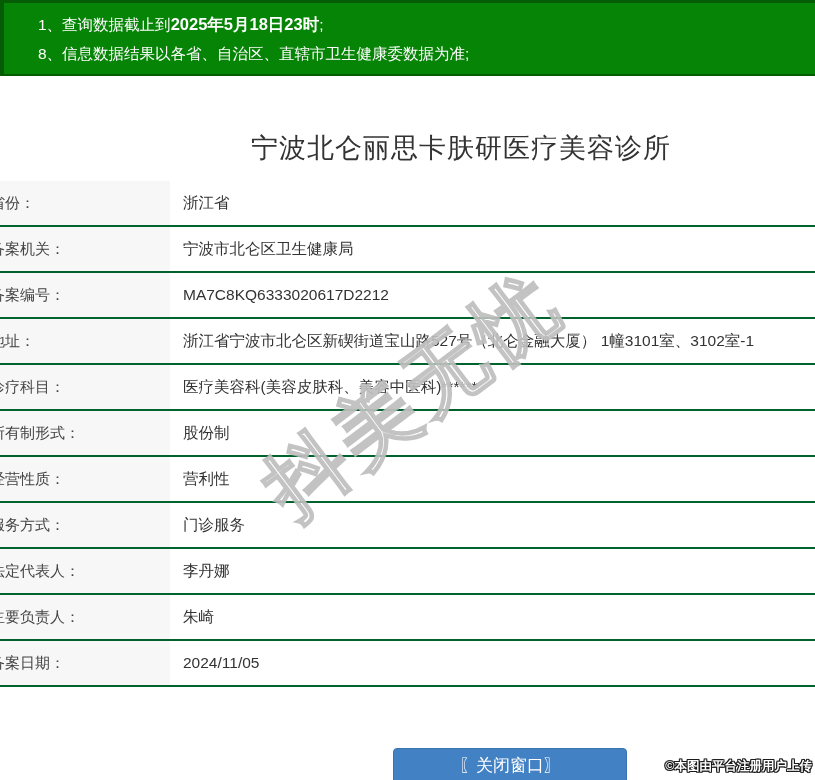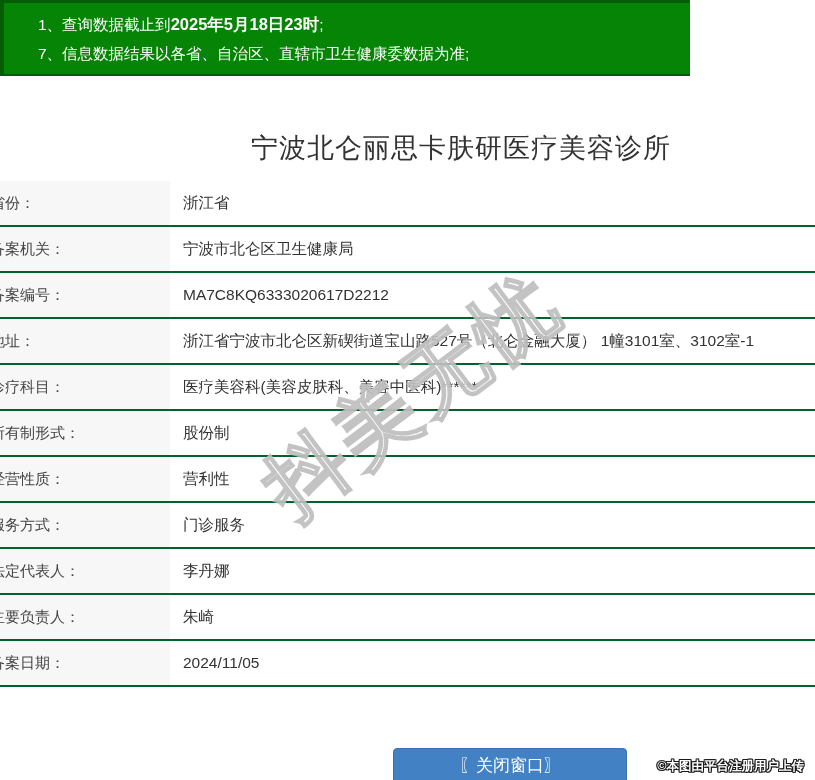--- a/index.html
+++ b/index.html
@@ -14,21 +14,21 @@
 
   
   .banner {
     background: #068406;
     border-top: 3px solid #045c04;
     border-left: 4px solid #045c04;
     border-bottom: 2px solid #045c04;
     color: #ffffff;
     padding: 7px 0 6px 34px;
     box-sizing: border-box;
-    width: 690px;
+    width: 815px;
   }
   .banner-line {
     font-size: 15.5px;
     line-height: 29px;
     white-space: nowrap;
   }
   .banner-line .seg-bold { font-weight: bold; font-size: 16.5px; }
 
   
   .page-title {
@@ -104,41 +104,41 @@
     font-size: 17px;
     text-align: center;
     line-height: 33px;
     cursor: pointer;
     z-index: 6;
   }
 
   
   .upload-note {
     position: absolute;
-    right: 11px; top: 758px;
+    right: 3px; top: 758px;
     font-size: 12.5px;
     font-weight: bold;
     color: #ffffff;
     text-shadow:
       -1px -1px 0 #1a1a1a, 1px -1px 0 #1a1a1a,
       -1px  1px 0 #1a1a1a, 1px  1px 0 #1a1a1a,
       0 -1px 0 #1a1a1a, 0 1px 0 #1a1a1a,
       -1px 0 0 #1a1a1a, 1px 0 0 #1a1a1a;
     z-index: 7;
   }
 </style>
 </head>
 <body>
 
 <div class="banner">
   <div class="banner-line">
     <span>1、查询数据截止到</span><span class="seg-bold">2025年5月18日23时</span><span>;</span>
   </div>
   <div class="banner-line">
-    <span>7、信息数据结果以各省、自治区、直辖市卫生健康委数据为准;</span><span class="seg-bold"></span><span></span>
+    <span>8、信息数据结果以各省、自治区、直辖市卫生健康委数据为准;</span><span class="seg-bold"></span><span></span>
   </div>
 </div>
 
 <div class="page-title">宁波北仑丽思卡肤研医疗美容诊所</div>
 
 <div class="info-table">
   <div class="info-row">
     <div class="cell-label">省份：</div>
     <div class="cell-value">浙江省</div>
   </div>

